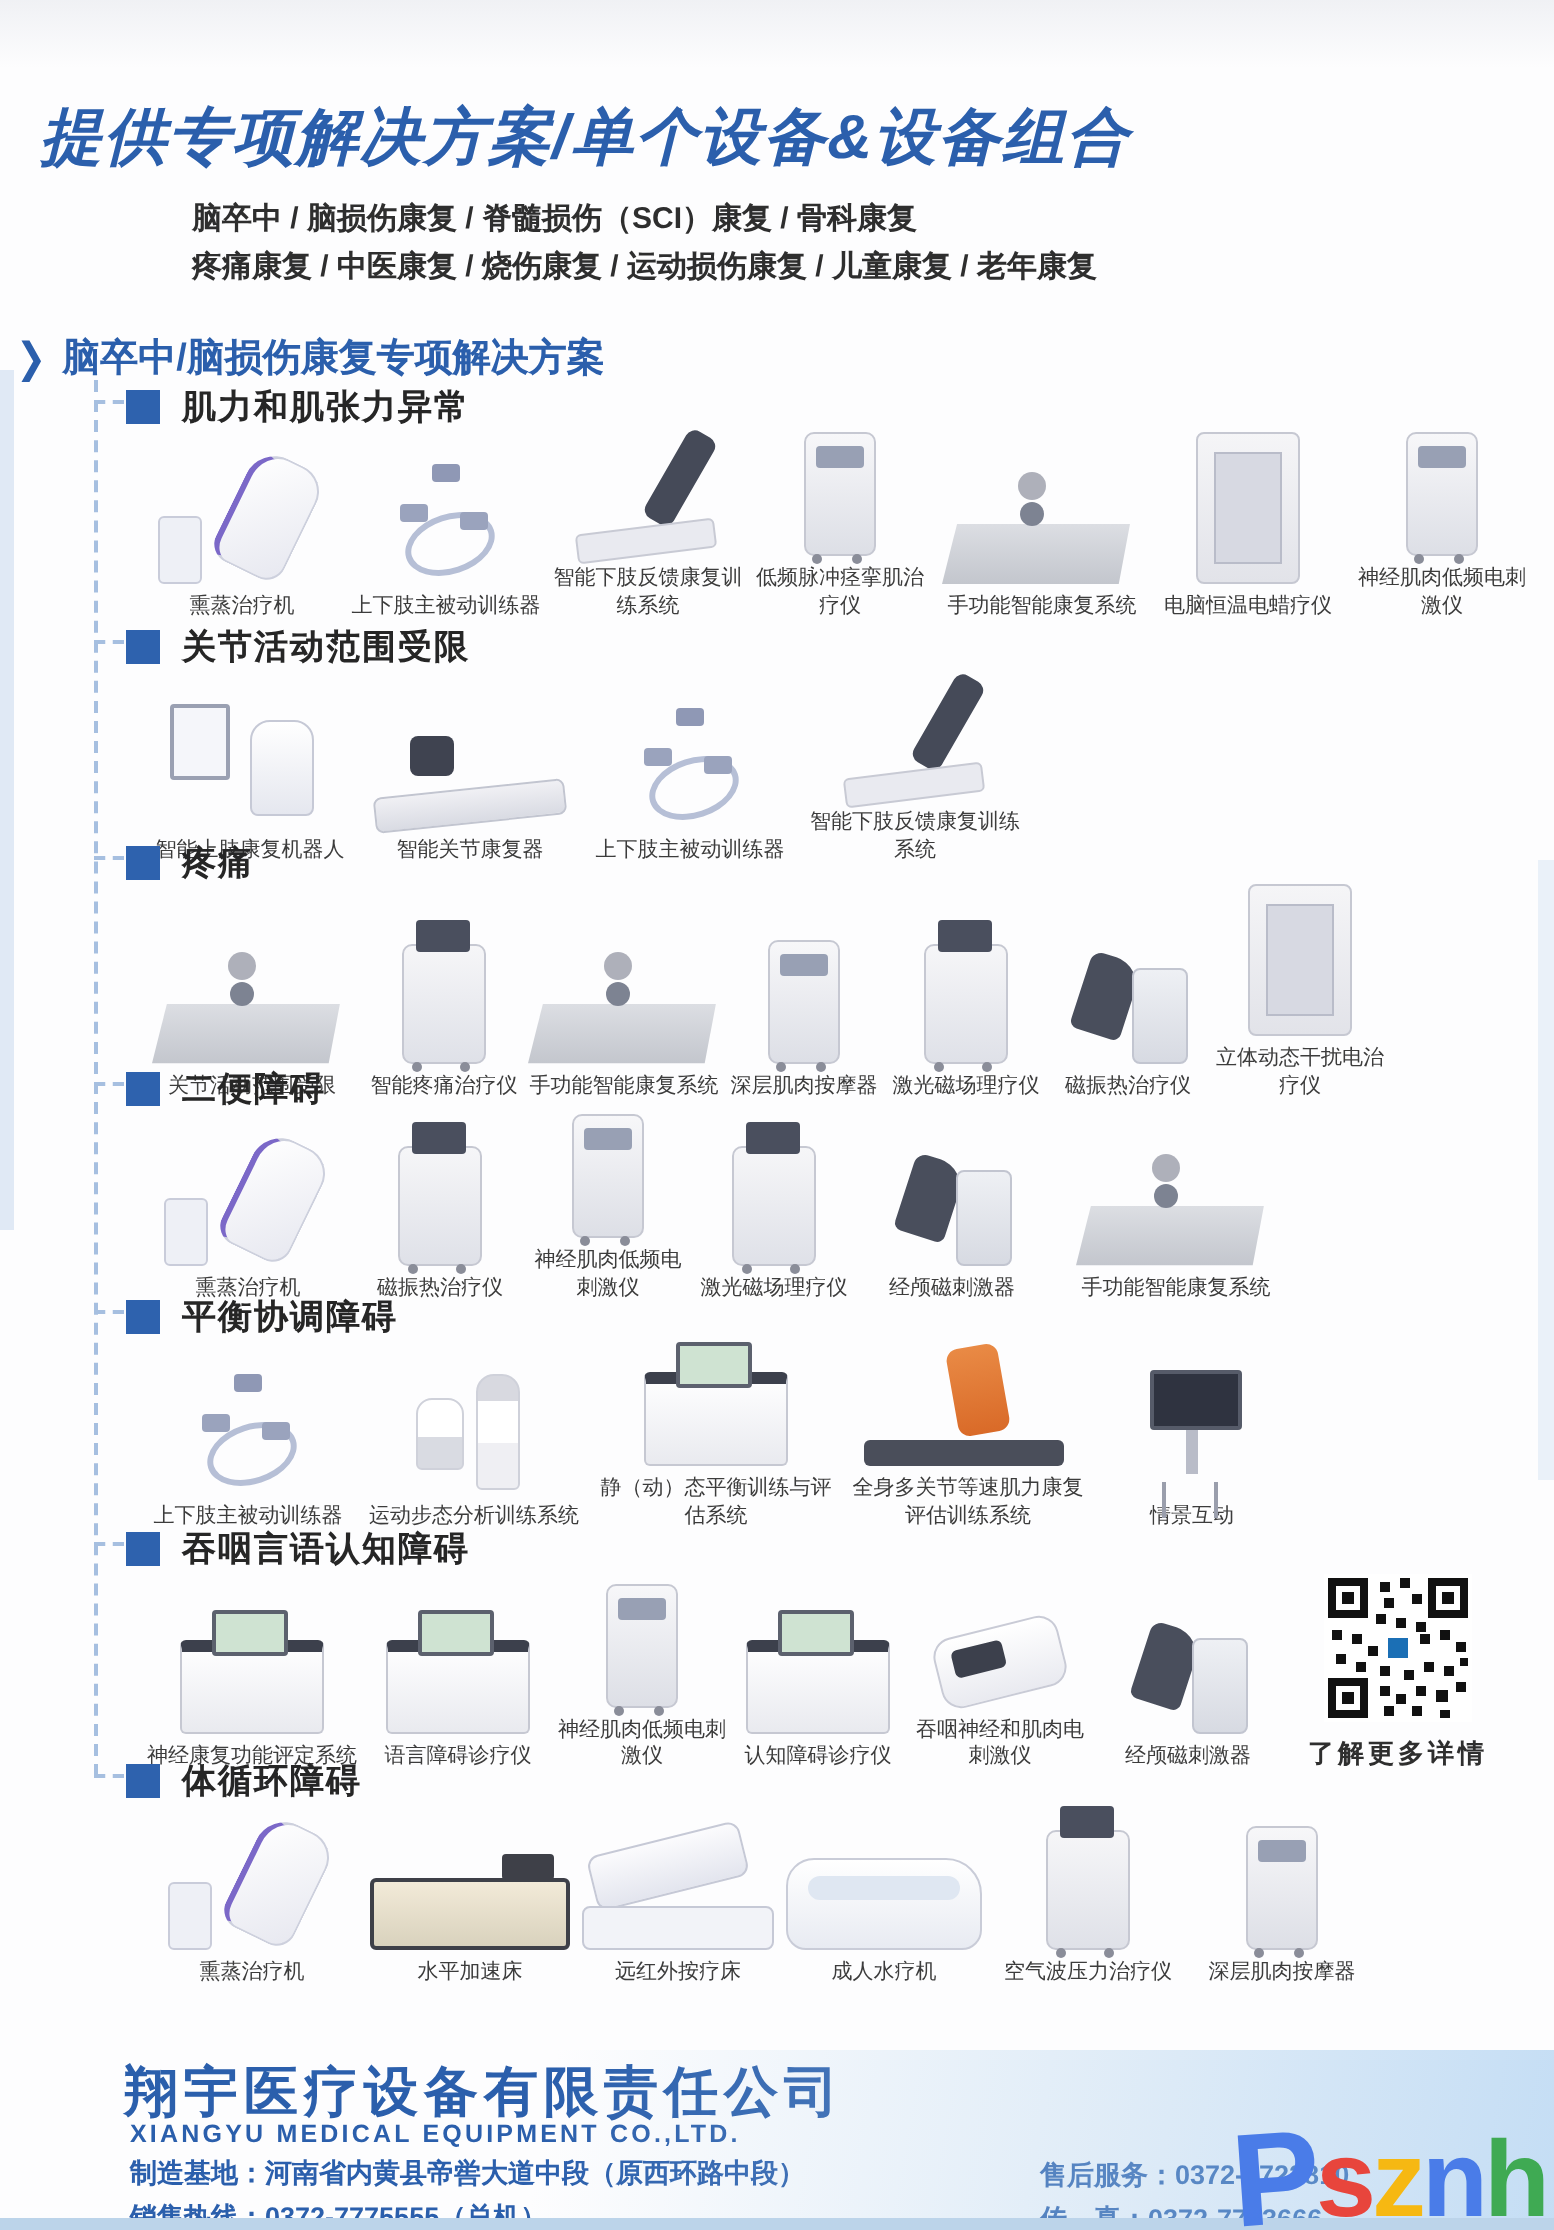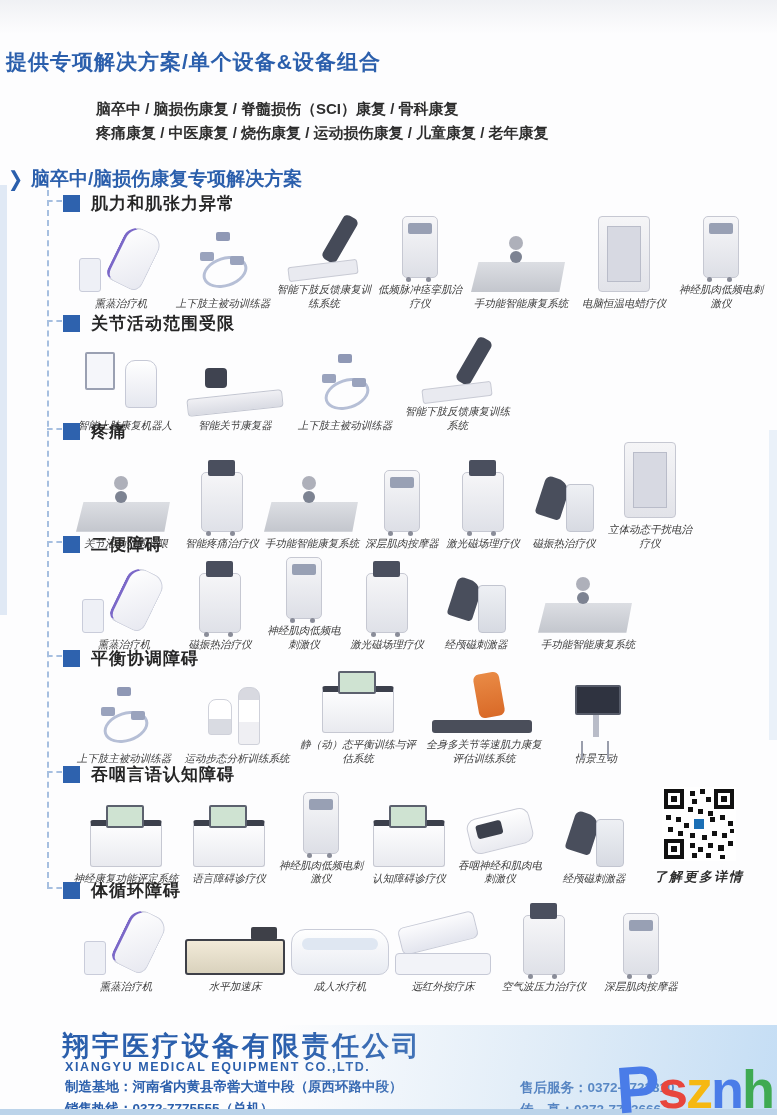--- a/index.html
+++ b/index.html
@@ -5,36 +5,36 @@
   html,body{margin:0;padding:0;background:#9a9a9a;font-family:"Liberation Sans","DejaVu Sans",sans-serif;}
   .page{position:relative;width:777px;height:1115px;margin:0 auto;background:#fdfdfe;overflow:hidden;color:#2a2a2a;}
   
   .art-left{position:absolute;left:0;top:185px;width:7px;height:430px;background:rgba(160,190,225,.30);}
   .art-right{position:absolute;right:0;top:430px;width:8px;height:310px;background:rgba(170,200,230,.22);}
   .art-top{position:absolute;left:0;top:0;width:100%;height:34px;background:linear-gradient(180deg,rgba(200,205,215,.25),rgba(255,255,255,0));}
   .art-bottom{position:absolute;left:0;bottom:0;width:100%;height:90px;background:linear-gradient(100deg,rgba(190,215,240,0) 35%,rgba(170,205,235,.35) 70%,rgba(140,190,235,.5) 100%);}
   .art-bottomline{position:absolute;left:0;bottom:0;width:100%;height:6px;background:#bcd4ea;}
 
   
-  .title{position:absolute;left:6px;top:48px;font-size:21px;font-weight:bold;color:#2b5fac;letter-spacing:1px;white-space:nowrap;}
+  .title{position:absolute;left:20px;top:48px;font-size:31px;font-weight:bold;color:#2b5fac;letter-spacing:1px;white-space:nowrap;font-style:italic;}
   .sub{position:absolute;left:96px;font-size:15px;font-weight:600;color:#2e2e2e;white-space:nowrap;}
   .sub1{top:100px;} .sub2{top:124px;}
   .section-head{position:absolute;left:8px;top:166px;font-size:19px;font-weight:bold;color:#2b5fac;white-space:nowrap;display:flex;align-items:center;gap:8px;}
   .arrow{font-size:18px;font-weight:bold;color:#2b5fac;transform:scaleY(1.15);}
 
   
   .vline{position:absolute;left:47px;top:190px;height:698px;border-left:2px dashed #a6bfe0;}
   .cat{position:absolute;left:0;width:777px;}
   .cat-head{position:absolute;left:63px;top:0;display:flex;align-items:center;gap:11px;}
   .cat-head::before{content:"";position:absolute;left:-16px;top:8px;width:15px;border-top:2px dashed #a6bfe0;}
   .cat-sq{width:17px;height:17px;background:#2e62ae;flex:none;}
   .cat-label{font-size:17px;font-weight:bold;color:#262626;letter-spacing:1px;white-space:nowrap;}
 
   .prod-row{position:absolute;left:70px;display:flex;align-items:flex-end;}
-  .product{display:flex;flex-direction:column;justify-content:flex-end;flex:none;font-style:italic;}
+  .product{display:flex;flex-direction:column;justify-content:flex-end;flex:none;}
   .plabel{font-size:10.5px;color:#3c3c3c;text-align:center;line-height:1.3;padding:0 2px;}
   .qr-cap{font-size:13px;font-weight:bold;color:#2e2e2e;letter-spacing:2px;}
 
   
   .dev{position:relative;flex:none;margin:0 auto 5px;}
   .m-cart{width:34px;height:60px;background:linear-gradient(#f7f7f9,#dddfe6);border:1px solid #c6c8d2;border-radius:5px;}
   .m-cart::before{content:"";position:absolute;left:5px;top:6px;right:5px;height:11px;background:#98a0b4;border-radius:2px;}
   .m-cart::after{content:"";position:absolute;bottom:-5px;left:3px;width:5px;height:5px;border-radius:50%;background:#8a8d99;box-shadow:20px 0 0 #8a8d99;}
   .m-cabinet{width:50px;height:74px;background:linear-gradient(#f5f5f7,#e2e3e9);border:1px solid #c6c8d2;border-radius:4px;}
   .m-cabinet::before{content:"";position:absolute;left:8px;top:9px;right:8px;bottom:9px;background:#d7d9e2;border:1px solid #b9bcc9;}
@@ -373,27 +373,27 @@
     </div>
     <div class="prod-row" style="top:22px">
       <div class="product" style="width:112px">
           <div class="dev m-recline"></div>
           <div class="plabel">熏蒸治疗机</div>
         </div>
       <div class="product" style="width:106px">
           <div class="dev m-bed"></div>
           <div class="plabel">水平加速床</div>
         </div>
+      <div class="product" style="width:102px">
+          <div class="dev m-bedlid"></div>
+          <div class="plabel">远红外按疗床</div>
+        </div>
       <div class="product" style="width:104px">
           <div class="dev m-tub"></div>
           <div class="plabel">成人水疗机</div>
-        </div>
-      <div class="product" style="width:102px">
-          <div class="dev m-bedlid"></div>
-          <div class="plabel">远红外按疗床</div>
         </div>
       <div class="product" style="width:100px">
           <div class="dev m-cartscr"></div>
           <div class="plabel">空气波压力治疗仪</div>
         </div>
       <div class="product" style="width:94px">
           <div class="dev m-cart"></div>
           <div class="plabel">深层肌肉按摩器</div>
         </div>
     </div>

